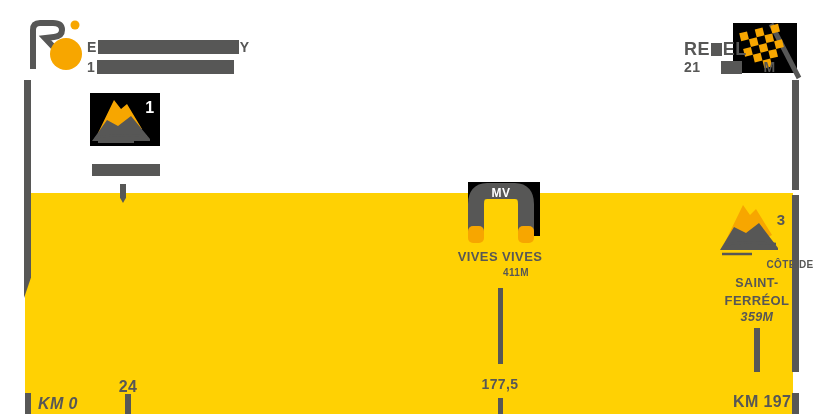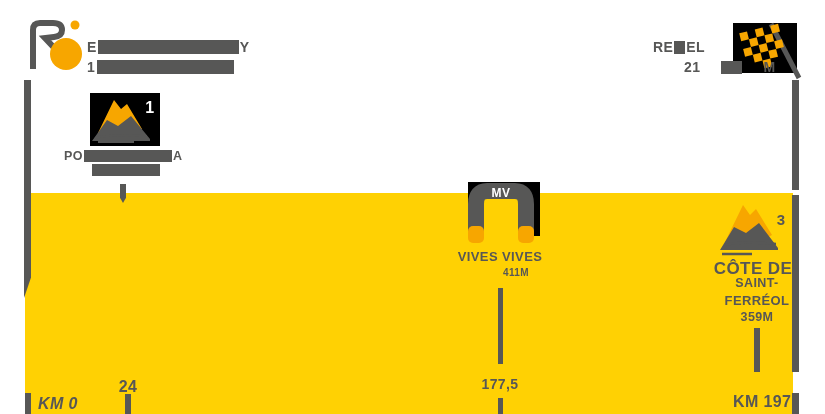--- a/index.html
+++ b/index.html
@@ -47,25 +47,20 @@
 
   <svg style="left:90px;top:93px;" width="70" height="53" viewBox="0 0 70 53">
     <rect x="0" y="0" width="70" height="53" fill="#000000"></rect>
     <polygon points="8,40 24,7 31,16 37,11 52,36 40,40" fill="#F7A600"></polygon>
     <polygon points="2,48 17,27 28,33 41,23 60,46 60,48" fill="#575756"></polygon>
     <path d="M5 45 C 22 41 40 43 57 43" stroke="#575756" stroke-width="2" fill="none"></path>
     <path d="M8 49 H44" stroke="#575756" stroke-width="2" fill="none"></path>
     <text x="60" y="20" font-size="16" fill="#FFFFFF" text-anchor="middle">1</text>
   </svg>
 
-  <div class="t flexline" style="left:64px;top:150px;font-size:12.5px;">
-    <span>PO</span>
-    <span class="blk" style="width:88px;height:12px;margin:0 1px;"></span>
-    <span>A</span>
-  </div>
   <div class="blk" style="position:absolute;left:92px;top:164px;width:68px;height:12px;"></div>
   <div class="bar" style="left:120px;top:184px;width:6px;height:19px;clip-path:polygon(0 0,100% 0,100% 72%,50% 100%,0 72%);"></div>
 
   <svg style="left:733px;top:20px;" width="70" height="62" viewBox="0 0 70 62">
     <rect x="0" y="3" width="64" height="50" fill="#000000"></rect>
     <line x1="38" y1="4" x2="66" y2="58" stroke="#575756" stroke-width="5"></line>
     <g transform="rotate(-14 30 26)" fill="#F7A600">
       <rect x="10" y="8" width="8" height="8"></rect>
         <rect x="26" y="8" width="8" height="8"></rect>
         <rect x="42" y="8" width="8" height="8"></rect>
@@ -73,21 +68,21 @@
         <rect x="34" y="16" width="8" height="8"></rect>
       <rect x="10" y="24" width="8" height="8"></rect>
         <rect x="26" y="24" width="8" height="8"></rect>
         <rect x="42" y="24" width="8" height="8"></rect>
       <rect x="18" y="32" width="8" height="8"></rect>
         <rect x="34" y="32" width="8" height="8"></rect>
       <rect x="26" y="40" width="8" height="8"></rect>
     </g>
   </svg>
 
-  <div class="t flexline" style="left:653px;top:40px;font-size:14px;">
+  <div class="t flexline" style="left:684px;top:40px;font-size:18px;">
     <span>RE</span>
     <span class="blk" style="width:11px;height:13px;margin:0 1px;"></span>
     <span>EL</span>
   </div>
   <div class="t flexline" style="left:684px;top:60px;font-size:14px;gap:20px;">
     <span>21</span>
     <span class="blk" style="width:21px;height:13px;margin:0 1px;"></span>
     <span>M</span>
   </div>
 
@@ -107,24 +102,24 @@
   <div class="bar" style="left:498px;top:398px;width:5px;height:16px;"></div>
 
   <svg style="left:720px;top:198px;" width="72" height="62" viewBox="0 0 72 62">
     <polygon points="5,44 23,7 30,17 36,11 52,37 40,44" fill="#F7A600"></polygon>
     <polygon points="0,52 14,29 26,35 39,25 58,50 58,52" fill="#575756"></polygon>
     <path d="M6 47 C 22 43 40 45 56 46" stroke="#575756" stroke-width="2.5" fill="none"></path>
     <path d="M2 56 H32" stroke="#575756" stroke-width="2.5" fill="none"></path>
     <text x="61" y="27" font-size="15" fill="#575756" text-anchor="middle">3</text>
   </svg>
 
-  <div class="t ctr" style="left:753px;top:260px;font-size:17px;">CÔTE DE</div>
+  <div class="t ctr" style="left:790px;top:260px;font-size:10px;">CÔTE DE</div>
   <div class="t ctr" style="left:757px;top:277px;font-size:12.5px;">SAINT-</div>
   <div class="t ctr" style="left:757px;top:294px;font-size:13px;">FERRÉOL</div>
-  <div class="t ctr" style="left:757px;top:311px;font-size:12.5px;">359M</div>
+  <div class="t ctr" style="left:757px;top:311px;font-size:12.5px;font-style:italic;">359M</div>
   <div class="bar" style="left:754px;top:328px;width:6px;height:44px;"></div>
 
   <div class="bar" style="left:25px;top:393px;width:6px;height:21px;"></div>
   <div class="t" style="left:38px;top:396px;font-size:16px;font-style:italic;">KM 0</div>
 
   <div class="t ctr" style="left:128px;top:379px;font-size:16px;">24</div>
   <div class="bar" style="left:125px;top:394px;width:6px;height:20px;"></div>
 
   <div class="t" style="left:733px;top:394px;font-size:16px;text-align:right;">KM 197</div>
 

